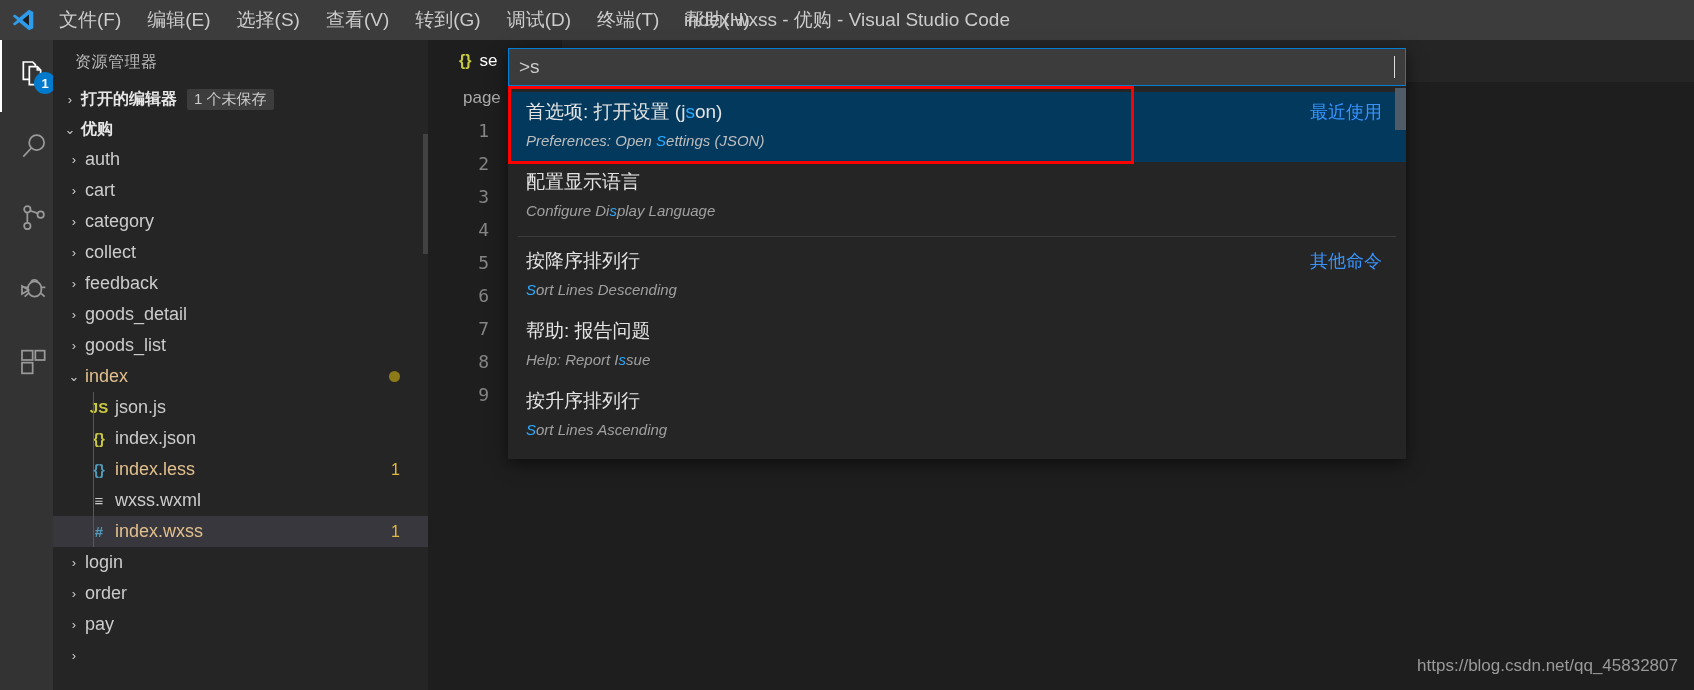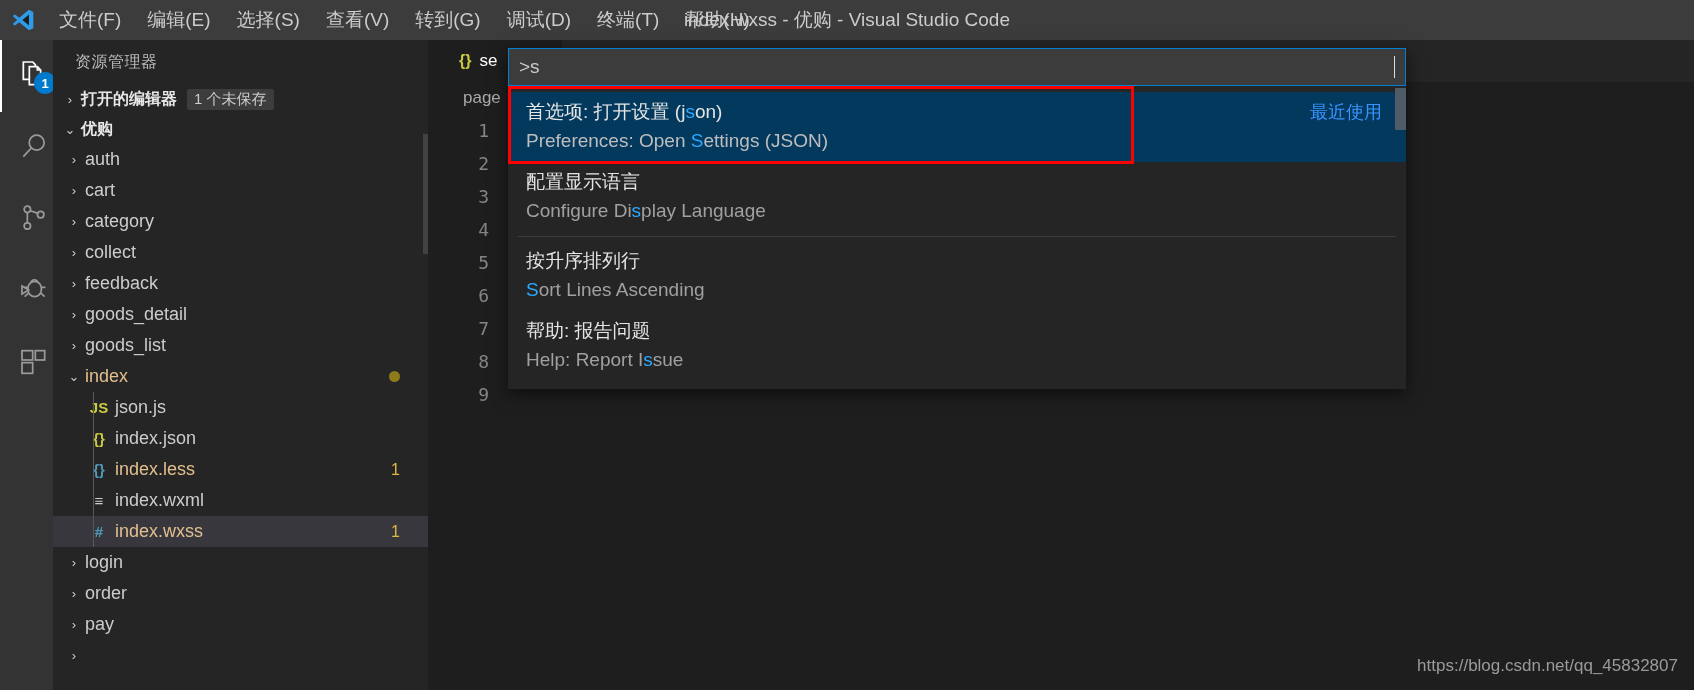--- a/index.html
+++ b/index.html
@@ -137,21 +137,21 @@
   .caret {
     display: inline-block; width: 1px; height: 22px; background: #dddddd;
     margin-left: 1px;
   }
   .palette-list { background: #252526; padding: 6px 0 8px 0; position: relative; }
   .p-row {
     position: relative; padding: 5px 18px 7px 18px; cursor: pointer;
   }
   .p-row.focused { background: #04395e; }
   .p-row .lbl { color: #e4e4e4; font-size: 19px; line-height: 29px; white-space: nowrap; }
-  .p-row .sub { color: #a0a0a0; font-size: 19px; line-height: 29px; white-space: nowrap; }
+  .p-row .sub { color: #a0a0a0; font-size: 15px; line-height: 29px; white-space: nowrap; font-style: italic; }
   .p-row .hl { color: #2aaaff; }
   .p-row.focused .sub { color: #bdbdbd; }
   .grp-label {
     position: absolute; right: 24px; top: 8px;
     color: #3794ff; font-size: 18px;
   }
   .sep { border-top: 1px solid #3d3d3d; margin: 4px 10px 4px 10px; }
   .p-scroll {
     position: absolute; right: 0; top: 2px; width: 11px; height: 42px;
     background: #4f5b66; z-index: 5;
@@ -307,21 +307,21 @@
           <span class="ficon icon-json">{}</span>
           <span class="fname c-plain">index.json</span>
         </div>
         <div class="row" style="padding-left: 32px;">
           <span class="ficon icon-less">{}</span>
           <span class="fname c-mod">index.less</span>
           <span class="count">1</span>
         </div>
         <div class="row" style="padding-left: 32px;">
           <span class="ficon icon-xml">≡</span>
-          <span class="fname c-plain">index.wxml</span>
+          <span class="fname c-plain">wxss.wxml</span>
         </div>
         <div class="row selected" style="padding-left: 32px;">
           <span class="ficon icon-wxss">#</span>
           <span class="fname c-mod">index.wxss</span>
           <span class="count">1</span>
         </div>
         <div class="row" style="padding-left: 10px;">
           <span class="chev">›</span>
           <span class="fname c-plain">login</span>
         </div>
@@ -376,25 +376,30 @@
           <div class="lbl">首选项: 打开设置 (j<span class="hl">s</span>on)</div>
           <div class="sub">Preferences: Open <span class="hl">S</span>ettings (JSON)</div>
           <div class="grp-label">最近使用</div>
         </div>
         <div class="p-row">
           <div class="lbl">配置显示语言</div>
           <div class="sub">Configure Di<span class="hl">s</span>play Language</div>
         </div>
         <div class="sep"></div>
         <div class="p-row">
-          <div class="lbl">按升序排列行</div>
-          <div class="sub"><span class="hl">S</span>ort Lines Ascending</div>
+          <div class="lbl">按降序排列行</div>
+          <div class="sub"><span class="hl">S</span>ort Lines Descending</div>
+          <div class="grp-label">其他命令</div>
         </div>
         <div class="p-row">
           <div class="lbl">帮助: 报告问题</div>
           <div class="sub">Help: Report I<span class="hl">s</span>sue</div>
         </div>
+        <div class="p-row">
+          <div class="lbl">按升序排列行</div>
+          <div class="sub"><span class="hl">S</span>ort Lines Ascending</div>
+        </div>
       </div>
     <div class="redbox"></div>
   </div>
 
   <div class="watermark">https://blog.csdn.net/qq_45832807</div>
 </div>
 
 </body></html>

